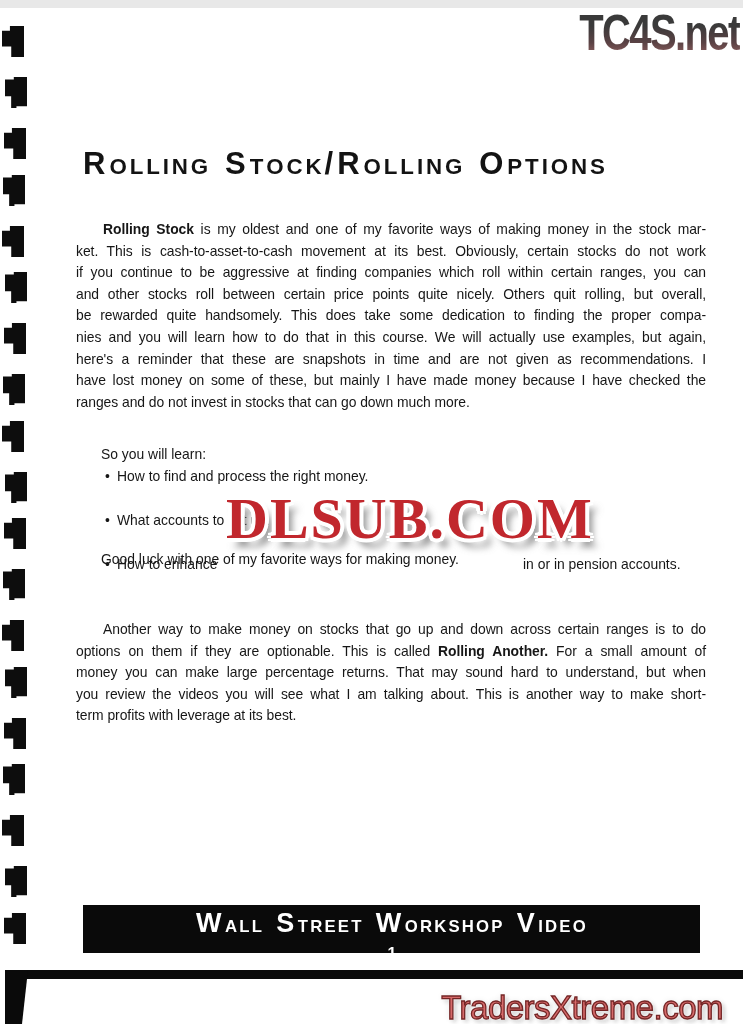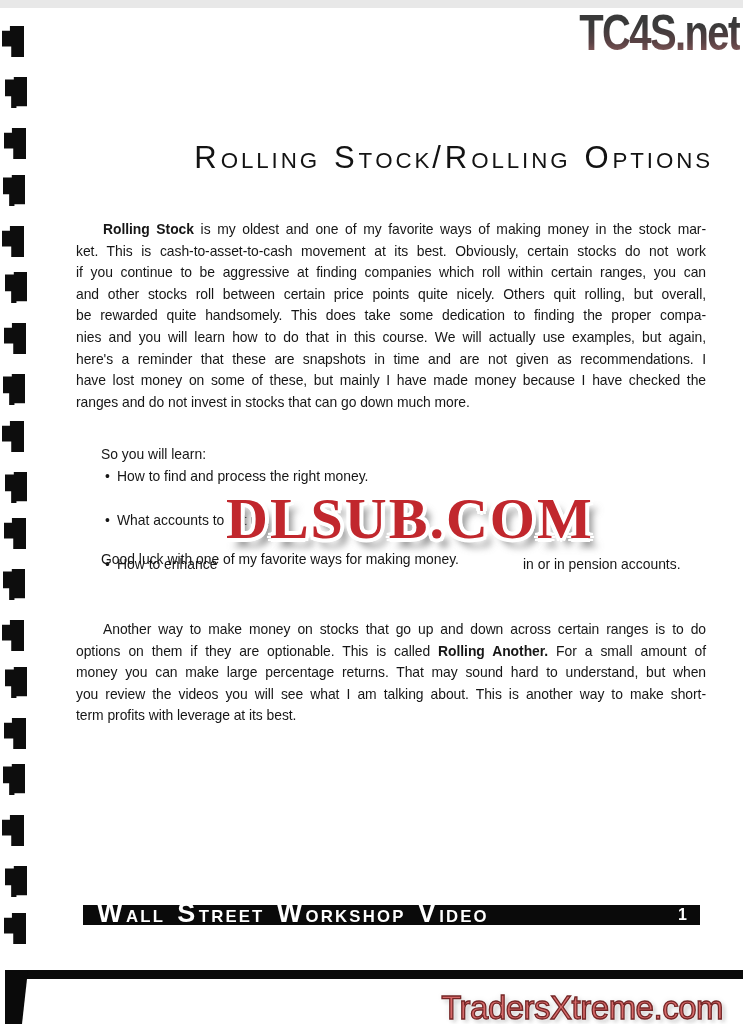--- a/index.html
+++ b/index.html
@@ -34,22 +34,22 @@
   }
   .wm-traders{
     position:absolute;right:20px;top:982px;z-index:5;
     font-weight:normal;font-size:33px;line-height:36px;letter-spacing:-0.5px;
     color:#d66a6a;-webkit-text-stroke:1.3px #742626;
     text-shadow:0 0 3px #ffffff,0 0 6px #e0e0e0,3px 3px 4px #bdbdbd;
   }
 
   
   .title{
-    position:absolute;left:83px;top:130px;width:630px;
-    text-align:right;font-weight:normal;color:#131313;font-size:31px;line-height:40px;
+    position:absolute;left:83px;top:136px;width:630px;
+    text-align:left;font-weight:bold;color:#131313;font-size:31px;line-height:40px;
   }
   .sc-big{font-size:1em;}
   .sc-small{font-size:0.72em;}
   .sc-big,.sc-small{margin-right:0.13em;}
   .sc-space{display:inline-block;width:0.45em;}
 
   
   .bodyblock{position:absolute;left:76px;width:630px;font-size:13.9px;letter-spacing:-0.05px;}
   .tline{line-height:21.6px;text-align:justify;text-align-last:justify;}
   .tline.last{text-align-last:left;}
@@ -57,24 +57,24 @@
   b{font-weight:bold;}
 
   .freeline{position:absolute;left:83px;width:630px;font-size:13.9px;line-height:21.6px;}
   .pad18{padding-left:18px;}
   .bullet{padding-left:34px;position:relative;}
   .bullet .dot{position:absolute;left:22px;top:0;}
   .bullet .post{position:absolute;left:440px;top:0;white-space:nowrap;}
 
   
   .footerbar{
-    position:absolute;left:83px;top:897px;width:617px;height:20px;
+    position:absolute;left:83px;top:897px;width:617px;height:48px;
     background:#0a0a0a;color:#ffffff;
     display:flex;align-items:center;justify-content:space-between;
-    padding:0 13px 0 14px;box-sizing:border-box;
+    padding:0 13px 0 14px;box-sizing:border-box;flex-direction:column;
   }
   .footer-label{font-weight:bold;font-size:27px;line-height:36px;}
   .footer-label .sc-small{font-size:0.62em;}
   .footer-page{font-weight:bold;font-size:16px;}
 
   
   .edge-h{position:absolute;left:5px;top:962px;width:738px;height:9px;background:#0a0a0a;}
   .edge-v{position:absolute;left:5px;top:962px;width:23px;height:62px;background:#0a0a0a;
           clip-path:polygon(0 0,100% 0,70% 100%,0 100%);}
 </style>

